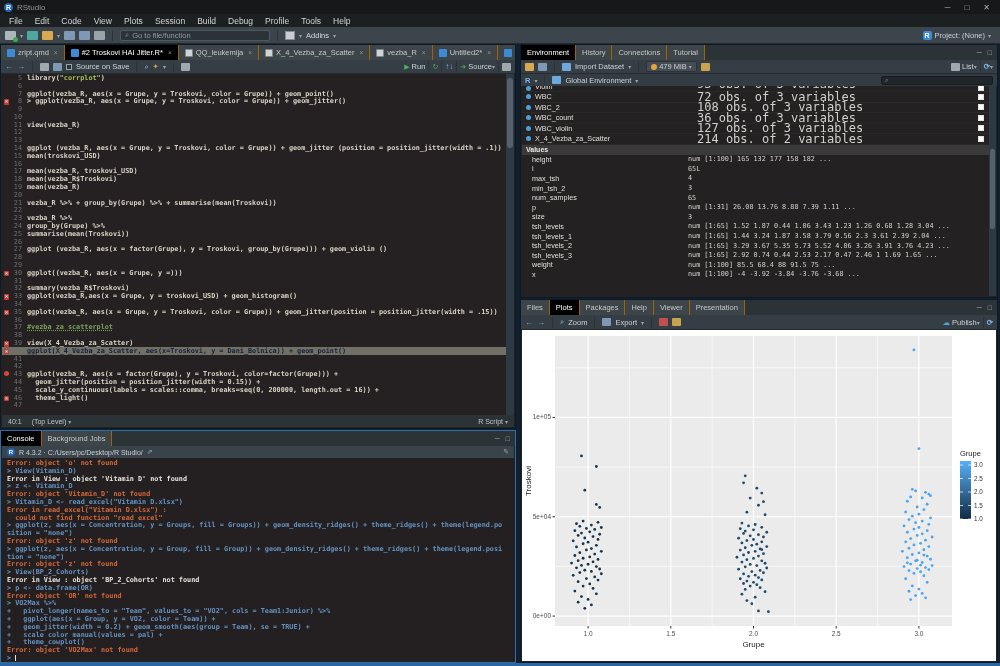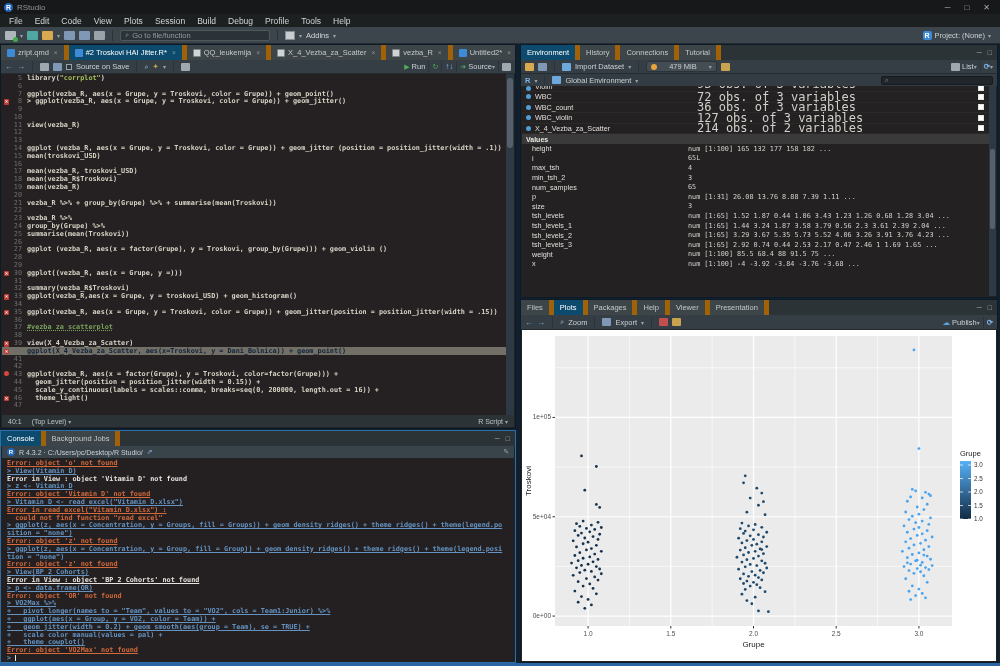--- a/index.html
+++ b/index.html
@@ -31,22 +31,22 @@
 
   
   .pane { position:absolute; background:#242122; border:1px solid #0d1b28; }
   #src-pane   { left:0;   top:44px;  width:516px; height:385px; }
   #console-pane{ left:0;  top:430px; width:516px; height:233px; border:1px solid #2f6da8; }
   #env-pane   { left:520px; top:44px; width:478px; height:254px; }
   #plots-pane { left:520px; top:299px; width:478px; height:364px; }
   #bottom-strip { left:0; top:663px; width:1000px; height:3px; background:#2b66a3; position:absolute; }
 
   .tabbar { height:15px; background:#2c3337; display:flex; align-items:stretch; overflow:hidden; }
-  .tab { display:flex; align-items:center; gap:3px; padding:0 6px; font-size:7.5px; color:#c3c9cd; background:#3d4549; border-right:5px solid #a16207; white-space:nowrap; }
-  .tab.active { background:#0c4a6e; color:#ffffff; }
+  .tab { display:flex; align-items:center; gap:3px; padding:0 6px; font-size:7.5px; color:#c3c9cd; background:#3d4549; border-right:1px solid #a16207; white-space:nowrap; }
+  .tab.active { background:#000000; color:#ffffff; }
   .tab .x { color:#8d959a; font-size:6.5px; margin-left:2px; }
   .ficon { width:8px; height:8px; border-radius:1px; }
   .ficon.r { background:#3d8ad6; } .ficon.doc { background:#3d8ad6; }
   .ficon.grid { background:#cfd4d7; border:1px solid #7e868c; }
   .winbtn { margin-left:auto; display:flex; gap:6px; align-items:center; padding:0 5px; color:#aeb4b8; font-size:7px; }
 
   .paneTb { height:14px; background:#353e44; border-bottom:1px solid #252c31; display:flex; align-items:center; gap:4px; padding:0 4px; font-size:7.5px; color:#ccd1d5; }
   .mini { width:9px; height:8px; border-radius:1px; background:#9fa8ae; }
   .mini.blue { background:#6fa8dc; } .mini.red { background:#c0504d; } .mini.broom { background:#c8a24f; }
   .mini.floppy { background:#7f98b5; } .mini.folder { background:#d8a94e; }
@@ -62,42 +62,42 @@
   .cl.hl { background:#716f66; } .cl.hl .tx { color:#10233c; }
   .mk .err { display:inline-block; width:5.5px; height:5.5px; background:#c03b36; border-radius:1px; color:#fff; font-size:5px; line-height:5.5px; text-align:center; font-weight:bold; }
   .mk .bp { display:inline-block; width:5.5px; height:5.5px; background:#d64541; border-radius:50%; }
   .str { color:#a5c25c; } .com { color:#7aa35c; text-decoration:underline dotted; }
   #src-scroll { position:absolute; top:29px; right:1px; width:8px; bottom:13px; background:#2e3a43; }
   #src-thumb { position:absolute; top:4px; left:1px; width:6px; height:70px; background:#566era; background:#56606b; border-radius:3px; }
   #src-status { position:absolute; left:1px; right:1px; bottom:1px; height:12px; background:#2c3337; display:flex; align-items:center; font-size:7px; color:#bfc5c9; padding:0 6px; gap:10px; }
 
   
   #console-body { position:absolute; left:1px; right:1px; top:27px; bottom:1px; background:#242021; overflow:hidden; padding:1px 0 0 5px; font-family:"DejaVu Sans Mono", monospace; font-size:6.8px; font-weight:600; }
-  .con-line { height:7.8px; white-space:pre; overflow:hidden;text-decoration:underline; }
+  .con-line { height:7.8px; white-space:pre; overflow:hidden; }
   .con-line.e { color:#d4693b; } .con-line.i { color:#6493c2; } .con-line.c { color:#6493c2; } .con-line.m { color:#e6e4df; }
   #conshead { position:absolute; left:1px; right:1px; top:15px; height:12px; background:#39434a; display:flex; align-items:center; gap:4px; font-size:7px; color:#ccd1d4; padding:0 5px; }
 
   
   #env-grid { position:absolute; left:1px; right:8px; top:41px; bottom:1px; overflow:hidden; background:#242122; font-size:7.2px; }
   .erow { height:10.5px; display:flex; align-items:center; border-bottom:1px solid #2b2829; }
   .erow .dot { width:5px; height:5px; border-radius:50%; background:#4d9fd8; margin:0 4px 0 4px; flex:none; }
   .erow .nm { width:162px; color:#e0ded9; white-space:nowrap; overflow:hidden; flex:none; }
   .erow .vl { color:#d3d1cb; white-space:nowrap; overflow:hidden; flex:1; font-family:"DejaVu Sans Mono", monospace; font-size:12px; }
   .erow .cb { width:6px; height:6px; border:1px solid #e4e4e4; background:#fff; margin:0 5px 0 4px; flex:none; }
   .vrow { height:9.6px; display:flex; align-items:center; }
   .vrow .nm { width:166px; padding-left:10px; color:#e0ded9; flex:none; white-space:nowrap; }
   .vrow .vl { color:#d3d1cb; white-space:nowrap; overflow:hidden; flex:1; font-family:"DejaVu Sans Mono", monospace; font-size:6.8px; }
   #vals-head { height:10px; background:#3a3a3a; color:#eceae5; font-size:7px; display:flex; align-items:center; padding-left:4px; font-weight:bold; }
   #env-search { margin-left:auto; width:112px; height:9px; background:#20262a; border:1px solid #161b1f; border-radius:2px; color:#8d9499; font-size:6.5px; display:flex; align-items:center; padding:0 3px; gap:2px; }
   #env-scroll { position:absolute; right:1px; top:41px; width:7px; bottom:1px; background:#2e3a43; }
   #env-thumb { position:absolute; left:1px; top:30%; width:5px; height:80px; background:#56606b; border-radius:2px; }
 
   
   #plot-area { position:absolute; left:1px; right:1px; top:30px; bottom:1px; background:#ffffff; }
-  .pill { display:flex; align-items:center; gap:12px; background:#444d53; border:1px solid #2c3338; border-radius:2px; padding:0 4px; height:11px; }
+  .pill { display:flex; align-items:center; gap:2px; background:#444d53; border:1px solid #2c3338; border-radius:2px; padding:0 4px; height:11px; }
   .memdot { width:6px; height:6px; border-radius:50%; background:#e8a33d; }
 </style>
 </head>
 <body>
 
 <div id="titlebar" class="abs">
   <span class="rlogo">R</span>
   <span class="t">RStudio</span>
   <span id="wctrl">
     <span>─</span>
@@ -367,20 +367,26 @@
       <div class="erow" style="height: 6px; overflow: hidden; align-items: flex-end;">
         <span class="dot"></span>
         <span class="nm">Violin</span>
         <span class="vl">93 obs. of 3 variables</span>
         <span class="cb"></span>
       </div>
       <div class="erow">
         <span class="dot"></span>
         <span class="nm">WBC</span>
         <span class="vl">72 obs. of 3 variables</span>
+        <span class="cb"></span>
+      </div>
+      <div class="erow">
+        <span class="dot"></span>
+        <span class="nm">WBC_2</span>
+        <span class="vl">108 obs. of 3 variables</span>
         <span class="cb"></span>
       </div>
       <div class="erow">
         <span class="dot"></span>
         <span class="nm">WBC_count</span>
         <span class="vl">36 obs. of 3 variables</span>
         <span class="cb"></span>
       </div>
       <div class="erow">
         <span class="dot"></span>

